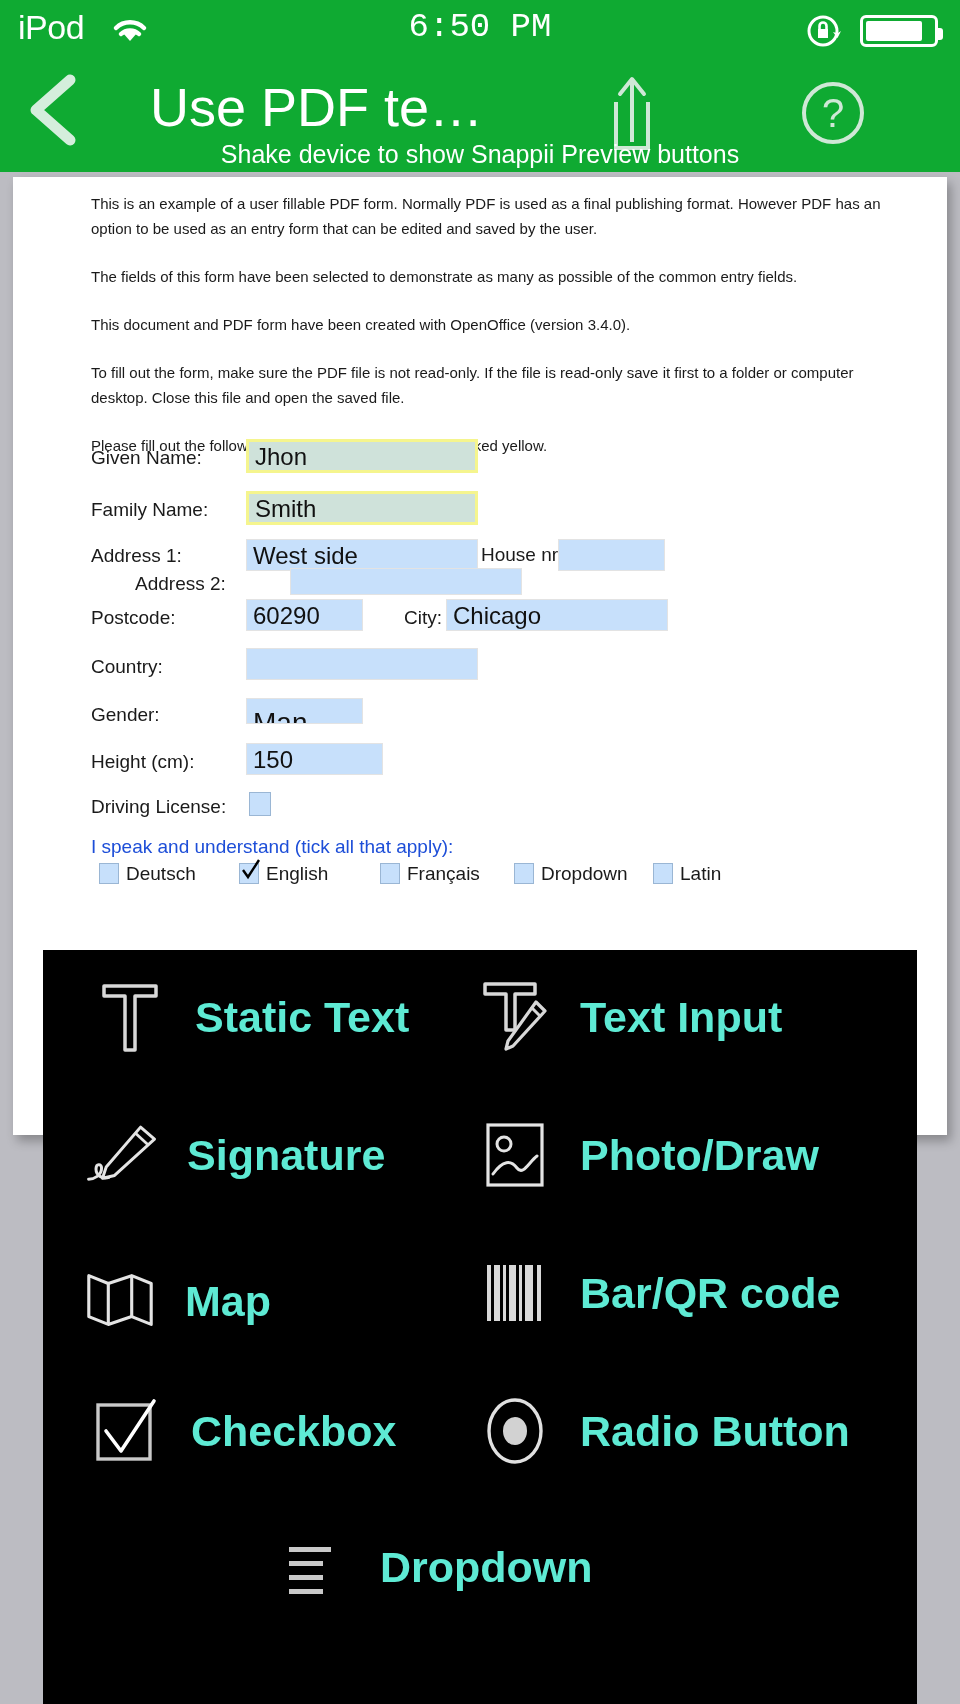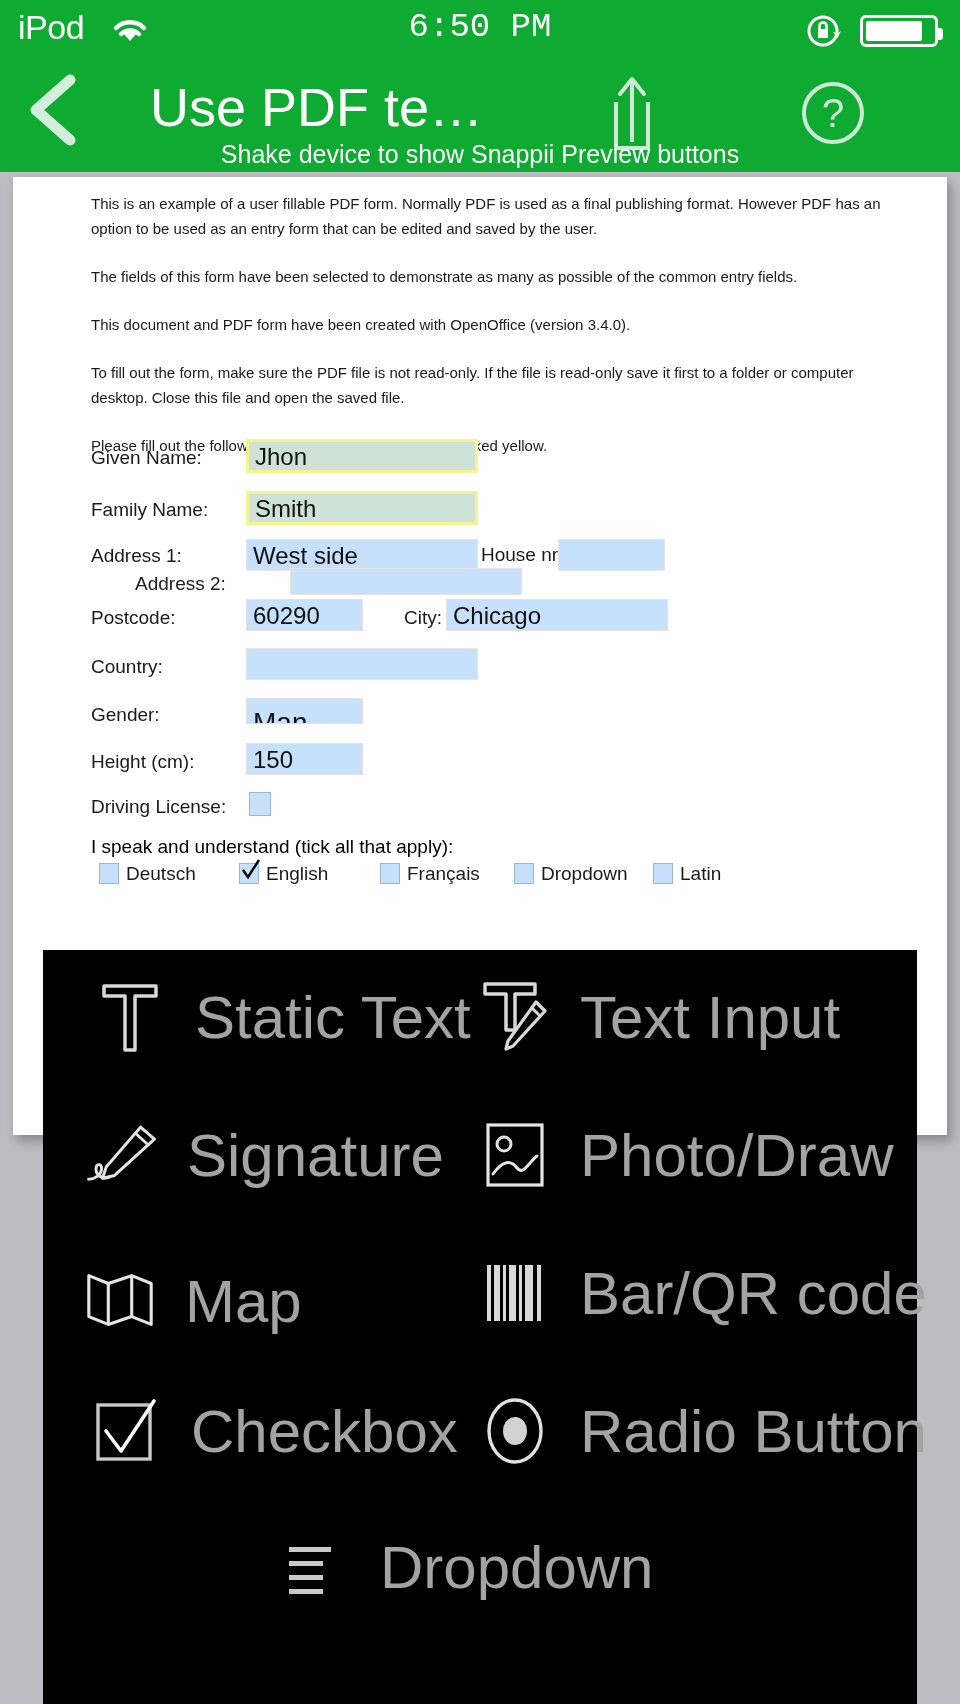--- a/index.html
+++ b/index.html
@@ -99,21 +99,21 @@
   .fld.yellow{
     background:#cfe2da;
     border:3px solid #f5f58e;
     height:34px;line-height:28px;
   }
   .cbox{
     position:absolute;width:22px;height:24px;box-sizing:border-box;
     background:#c7e0fb;border:1px solid #9ab6d4;
   }
 
-  .langtitle{position:absolute;left:0;top:0;font-size:19px;color:#000000;white-space:nowrap;}
+  .langtitle{position:absolute;left:0;top:0;font-size:19px;color:#1d4ed8;white-space:nowrap;}
   .langrow{position:absolute;left:0;top:26px;width:800px;height:26px;}
   .lang-item{position:absolute;top:0;height:24px;font-size:19px;color:#1a1a1a;white-space:nowrap;}
   .lang-item .lc{
     position:absolute;left:0;top:1px;width:20px;height:21px;box-sizing:border-box;
     background:#c7e0fb;border:1px solid #9ab6d4;
   }
   .lang-item .lt{position:absolute;left:27px;top:1px;}
   .lang-item .check{
     position:absolute;left:2px;top:-3px;width:20px;height:22px;
   }
@@ -124,22 +124,22 @@
     background:#000000;
   }
   .tool{
     position:absolute;display:flex;align-items:center;cursor:pointer;
   }
   .tool .ticon{
     width:78px;height:78px;flex:0 0 78px;
     display:flex;align-items:center;justify-content:center;
   }
   .tool .tlabel{
-    color:#a3a3a3;font-size:60px;margin-left:26px;white-space:nowrap;
-    font-weight:400;
+    color:#5eead4;font-size:43px;margin-left:26px;white-space:nowrap;
+    font-weight:700;
   }
 </style>
 </head>
 <body>
 
 <div class="header">
 
   <div class="statusbar">
     <div class="sb-carrier">iPod</div>
     <div class="sb-wifi">
@@ -233,21 +233,21 @@
       <span class="fld" style="left:155px;top:0px;width:232px;"></span>
     </div>
 
     <div class="frow" style="height:47px;overflow:hidden;">
       <span class="flabel" style="top:8px;">Gender:</span>
       <span class="fld" style="left:155px;top:2px;width:117px;height:26px;line-height:44px;font-size:28px;padding-top:2px;">Man</span>
     </div>
 
     <div class="frow" style="height:47px;">
       <span class="flabel" style="top:8px;">Height (cm):</span>
-      <span class="fld" style="left:155px;top:0px;width:117px;">150</span>
+      <span class="fld" style="left:155px;top:0px;width:137px;">150</span>
     </div>
 
     <div class="frow" style="height:46px;">
       <span class="flabel" style="top:6px;">Driving License:</span>
       <span class="cbox" style="left:158px;top:2px;"></span>
     </div>
 
     <div style="position:relative;height:60px;">
       <span class="langtitle">I speak and understand (tick all that apply):</span>
       <div class="langrow">

